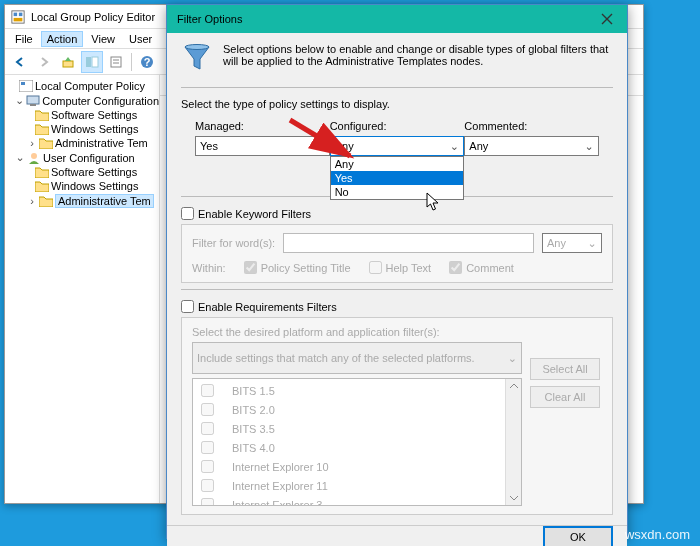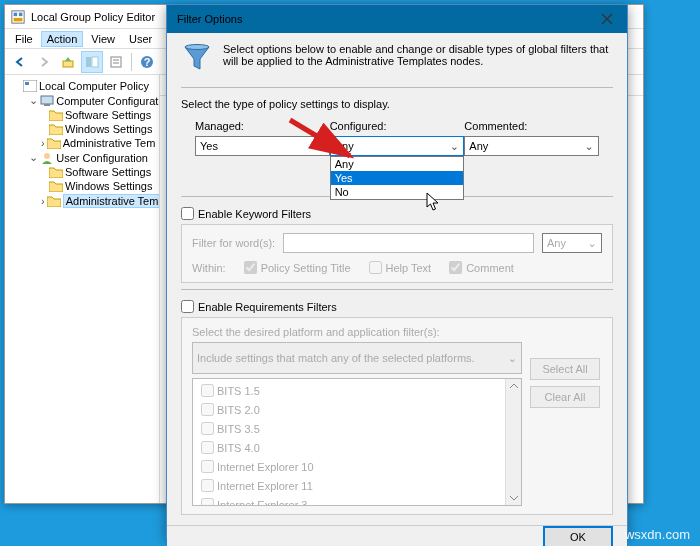--- a/index.html
+++ b/index.html
@@ -10,32 +10,32 @@
   .mainwin { position:absolute; left:4px; top:4px; width:640px; height:500px; background:#fff; border:1px solid #999; box-shadow:0 2px 8px rgba(0,0,0,0.3); }
   .titlebar { height:24px; background:#fff; border-bottom:1px solid #ddd; display:flex; align-items:center; padding:0 6px; gap:6px; }
   .titlebar .icon { width:14px; height:14px; }
   .menubar { height:20px; display:flex; align-items:center; padding:0 4px; gap:2px; border-bottom:1px solid #ddd; }
   .menubar span { padding:2px 6px; }
   .menubar .sel { background:#cce8ff; border:1px solid #99d1ff; padding:1px 5px; }
   .toolbar { height:26px; display:flex; align-items:center; padding:0 4px; gap:2px; border-bottom:1px solid #ddd; }
   .tbtn { width:22px; height:22px; display:flex; align-items:center; justify-content:center; border:1px solid transparent; }
   .tbtn.sel { background:#cce8ff; border:1px solid #99d1ff; }
   .body { display:flex; height: calc(100% - 70px); }
-  .tree { width:155px; border-right:1px solid #ddd; padding:4px 16px; overflow:hidden; }
+  .tree { width:155px; border-right:1px solid #ddd; padding:4px 2px; overflow:hidden; }
   .tree-row { display:flex; align-items:center; gap:2px; padding:1px 0; white-space:nowrap; }
   .tree-row .tw { width:10px; text-align:center; color:#555; }
   .tree-row .fld { width:14px; height:12px; }
   .tree-row.sel span.lbl { background:#cce8ff; border:1px solid #99d1ff; padding:0 2px; }
   .listhdr { display:flex; border-bottom:1px solid #ddd; }
   .listhdr div { padding:4px 8px; border-right:1px solid #ddd; background:#fff; }
   .listpane { flex:1; }
 
   
   .dialog { position:absolute; left:166px; top:4px; width:462px; height:535px; background:#f0f0f0; border:1px solid #4a88c7; box-shadow:0 3px 12px rgba(0,0,0,0.4); display:flex; flex-direction:column; }
-  .dlg-title { height:28px; background:#0369a1; display:flex; align-items:center; justify-content:space-between; padding:0 0 0 10px; }
+  .dlg-title { height:28px; background:#14b8a6; display:flex; align-items:center; justify-content:space-between; padding:0 0 0 10px; }
   .dlg-title .close { width:40px; height:28px; display:flex; align-items:center; justify-content:center; color:#333; }
   .dlg-body { padding:10px 14px; flex:1; position:relative; }
   .intro { display:flex; gap:10px; margin-bottom:12px; }
   .funnel { width:32px; height:32px; flex-shrink:0; }
   .sect-line { border-top:1px solid #bbb; margin:6px 0 10px; }
   .filters-row { display:flex; padding:0 14px; margin-bottom:4px; }
   .filters-row .col { flex:1; }
   .filters-row label { display:block; margin-bottom:4px; }
   .combo { width:100%; height:20px; border:1px solid #7a7a7a; background:#fff; display:flex; align-items:center; justify-content:space-between; padding:0 2px 0 4px; position:relative; }
   .combo .arrow { width:14px; text-align:center; color:#555; }
@@ -49,21 +49,21 @@
   .keyword-box .row1 { display:flex; align-items:center; gap:8px; margin-bottom:8px; }
   .keyword-box input[type=text] { flex:1; height:20px; border:1px solid #bbb; background:#fff; }
   .keyword-box .within { display:flex; align-items:center; gap:18px; color:#aaa; }
   .keyword-box .within .chk { color:#aaa; }
   .disabled, .disabled * { color:#aaa !important; }
   .req-box .platlbl { color:#888; margin-bottom:4px; }
   .req-box .platcombo { width:330px; height:32px; border:1px solid #bbb; background:#eee; display:flex; align-items:center; padding:0 4px; color:#888; justify-content:space-between; }
   .req-box .row2 { display:flex; gap:8px; align-items:flex-start; }
   .platlist { width:330px; height:128px; border:1px solid #bbb; background:#fff; margin-top:4px; overflow:hidden; position:relative; }
   .platlist-inner { padding:2px 4px; color:#888; }
-  .platlist-inner .item { display:flex; align-items:center; gap:0; padding:0; }
+  .platlist-inner .item { display:flex; align-items:center; gap:15px; padding:0; }
   .platlist .scrollbar { position:absolute; right:0; top:0; bottom:0; width:16px; background:#f0f0f0; border-left:1px solid #ddd; }
   .sidebtns { display:flex; flex-direction:column; gap:6px; margin-top:16px; }
   .winbtn { min-width:70px; height:22px; border:1px solid #adadad; background:#e1e1e1; display:flex; align-items:center; justify-content:center; padding:0 10px; }
   .winbtn.disabled { color:#aaa; border-color:#ccc; background:#eee; }
   .dlg-footer { height:40px; border-top:1px solid #ccc; background:#f0f0f0; display:flex; align-items:center; justify-content:flex-end; gap:8px; padding:0 14px; }
   .winbtn.def { border:1px solid #0078d7; box-shadow:inset 0 0 0 1px #0078d7; }
 
   
   .arrow-anno { position:absolute; left:280px; top:112px; pointer-events:none; z-index:20; }
 

